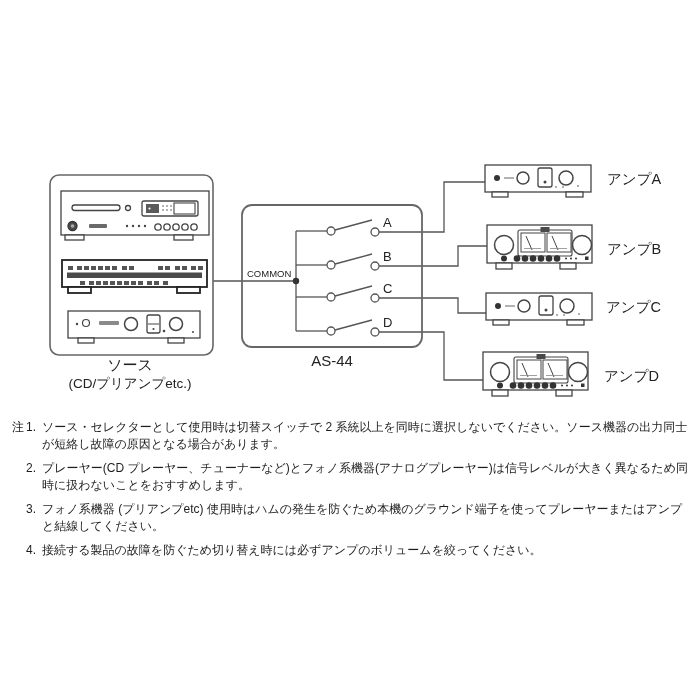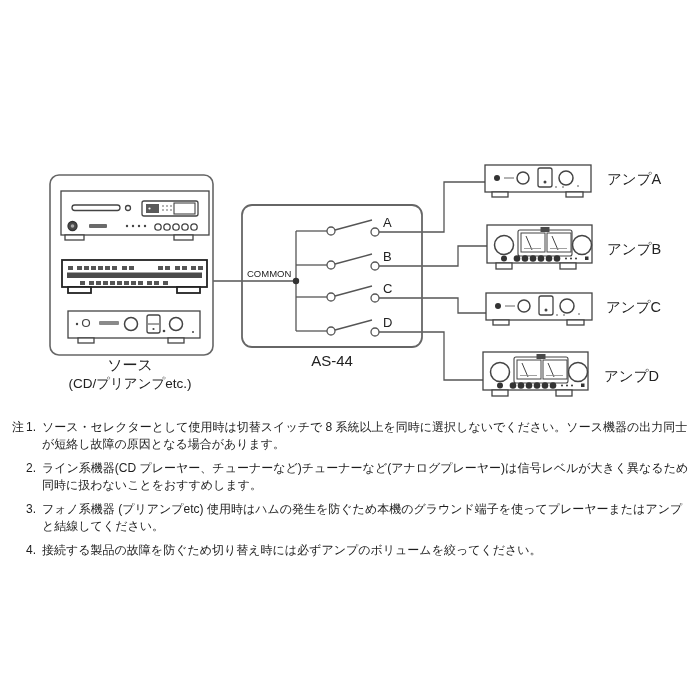--- a/index.html
+++ b/index.html
@@ -215,26 +215,26 @@
     <text x="606" y="312" font-size="14.5">アンプC</text>
 
     <use href="#amp-meter" x="483" y="352"></use>
     <text x="604" y="381" font-size="14.5">アンプD</text>
   </svg>
 
   <div class="notes">
     <div class="note-row">
       <span class="note-prefix">注</span>
       <span class="note-num">1.</span>
-      <div class="note-text">ソース・セレクターとして使用時は切替スイッチで 8 系統以上を同時に選択しないでください。ソース機器の出力同士が短絡し故障の原因となる場合があります。</div>
+      <div class="note-text">ソース・セレクターとして使用時は切替スイッチで 2 系統以上を同時に選択しないでください。ソース機器の出力同士が短絡し故障の原因となる場合があります。</div>
     </div>
     <div class="note-row">
       <span class="note-prefix"></span>
       <span class="note-num">2.</span>
-      <div class="note-text">ライン系機器(CD プレーヤー、チューナーなど)チューナーなど(アナログプレーヤー)は信号レベルが大きく異なるため同時に扱わないことをおすすめします。</div>
+      <div class="note-text">プレーヤー(CD プレーヤー、チューナーなど)とフォノ系機器(アナログプレーヤー)は信号レベルが大きく異なるため同時に扱わないことをおすすめします。</div>
     </div>
     <div class="note-row">
       <span class="note-prefix"></span>
       <span class="note-num">3.</span>
       <div class="note-text">フォノ系機器 (プリアンプetc) 使用時はハムの発生を防ぐため本機のグラウンド端子を使ってプレーヤーまたはアンプと結線してください。</div>
     </div>
     <div class="note-row">
       <span class="note-prefix"></span>
       <span class="note-num">4.</span>
       <div class="note-text">接続する製品の故障を防ぐため切り替え時には必ずアンプのボリュームを絞ってください。</div>

